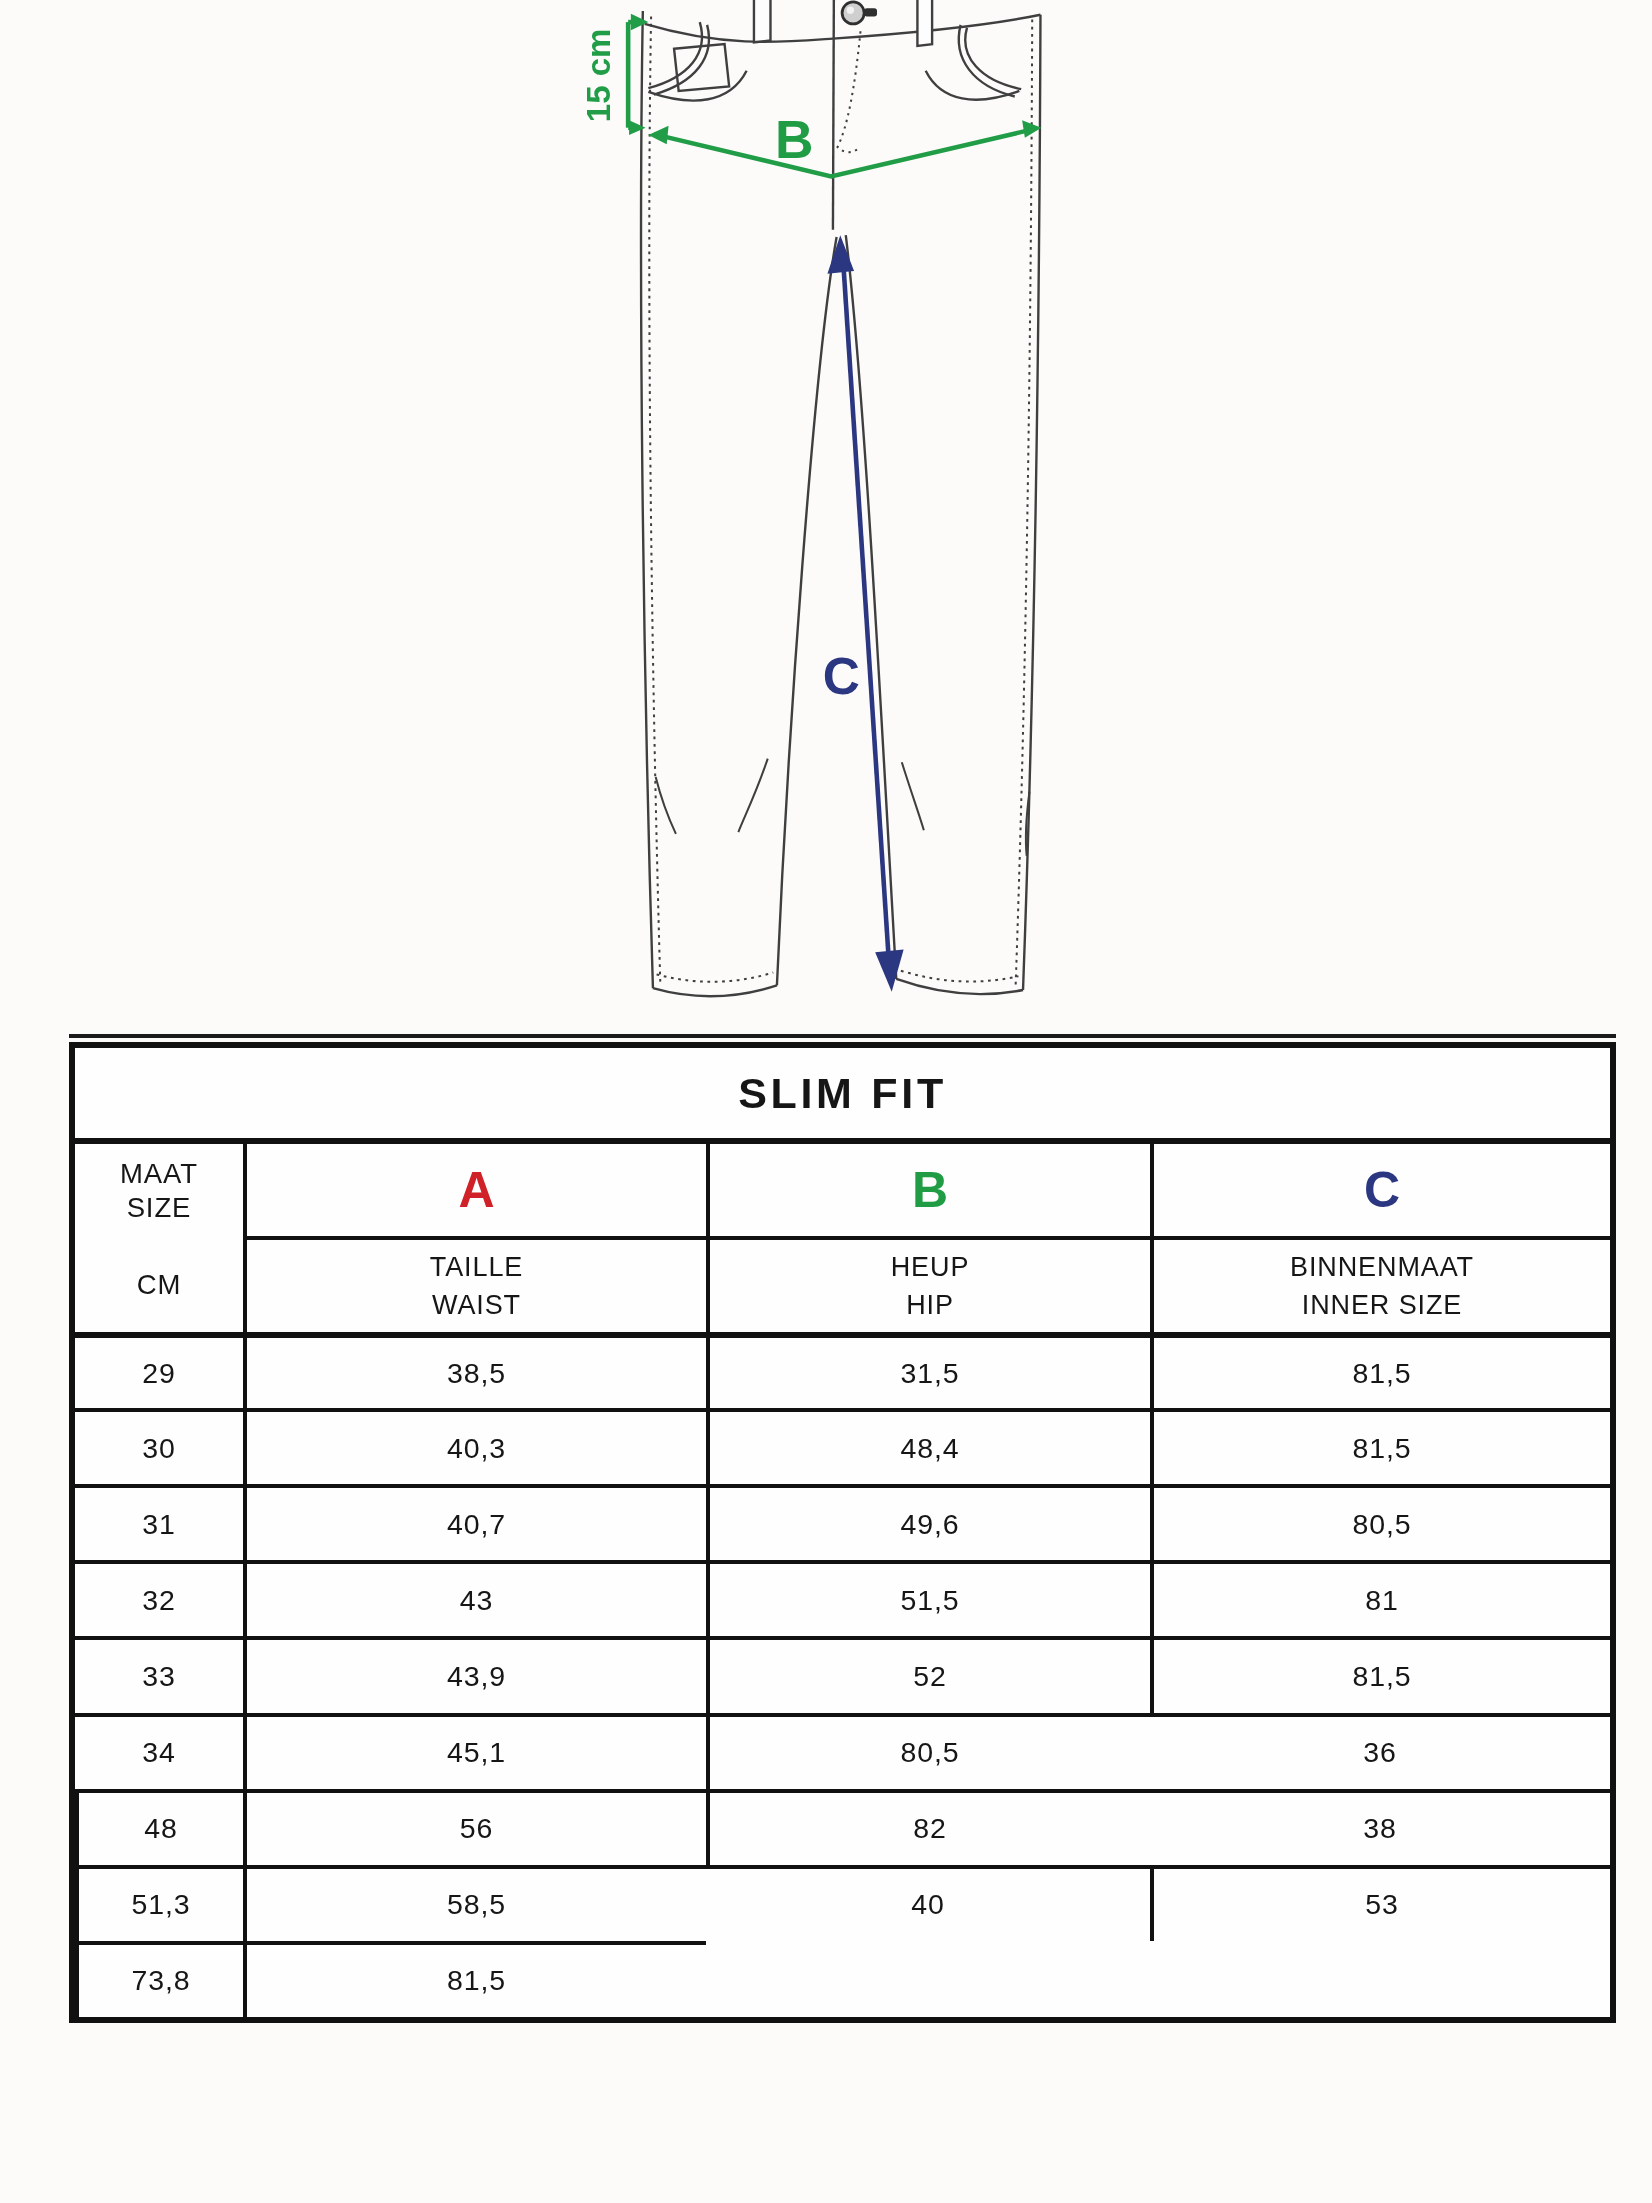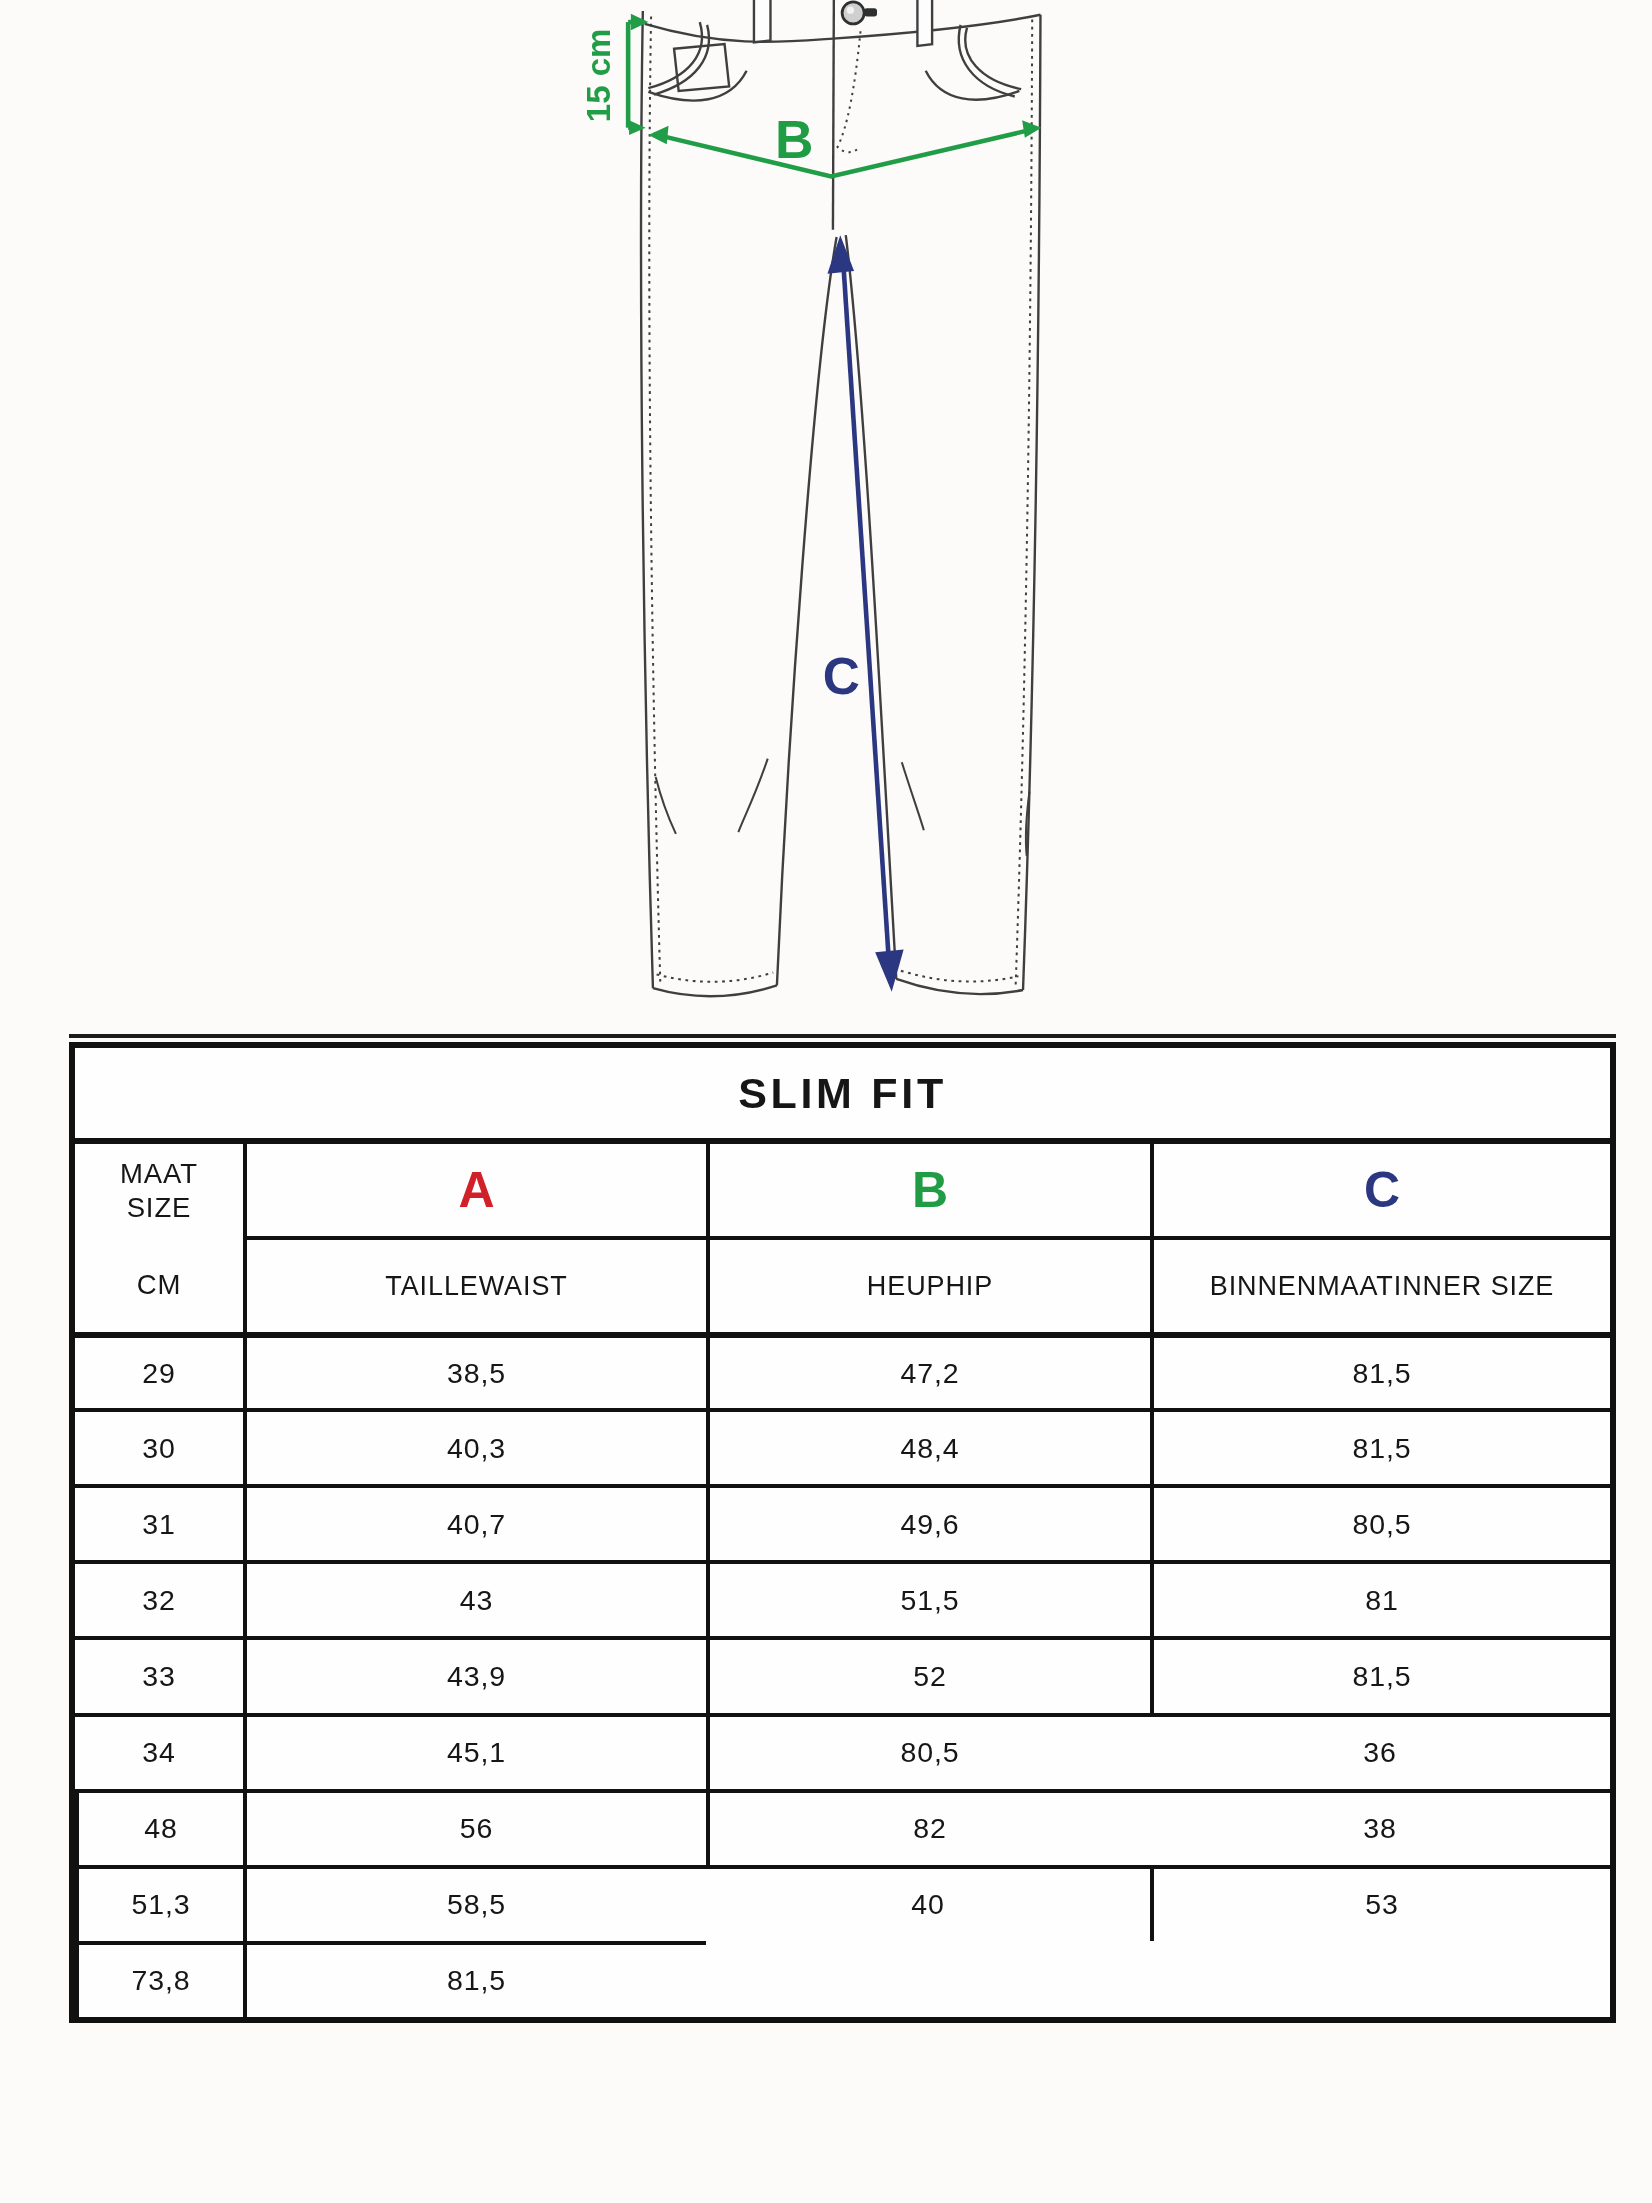--- a/index.html
+++ b/index.html
@@ -23,21 +23,21 @@
     content:"";position:absolute;left:-6.4px;right:-6.4px;top:-13.8px;height:3.7px;background:#1a1a1a;
   }
   .cell{display:flex;align-items:center;justify-content:center;box-sizing:border-box;text-align:center;}
   .title-cell{grid-column:1/5;border-bottom:6.4px solid #111;
     font-size:43px;font-weight:700;letter-spacing:3.7px;}
   .maat-cell{grid-column:1;grid-row:2/4;flex-direction:column;padding:0;}
   .maat-top,.maat-bottom{flex:1;display:flex;flex-direction:column;align-items:center;justify-content:center;
     font-size:27.5px;letter-spacing:0.9px;line-height:34px;}
   .letter-cell{border-left:4.6px solid #111;border-bottom:4.6px solid #111;
     font-size:50px;font-weight:700;}
-  .label-cell{border-left:4.6px solid #111;flex-direction:row;
+  .label-cell{border-left:4.6px solid #111;flex-direction:column;
     font-size:27px;letter-spacing:0.9px;line-height:38px;}
   .data-cell{border-top:4.6px solid #111;font-size:28.5px;letter-spacing:0.9px;}
   .data-cell.c2,.data-cell.c3,.data-cell.c4{border-left:4.6px solid #111;}
   .first-row{border-top:6.4px solid #111;}
   .red{color:#cf2127;} .green{color:#1f9c44;} .navy{color:#2c3781;}
 </style>
 </head>
 <body>
 
 <div class="sheet">
@@ -141,21 +141,21 @@
       <span>HEUP</span>
       <span>HIP</span>
     </div>
     <div class="cell label-cell">
       <span>BINNENMAAT</span>
       <span>INNER SIZE</span>
     </div>
 
     <div class="cell data-cell c1 first-row">29</div>
     <div class="cell data-cell c2 first-row">38,5</div>
-    <div class="cell data-cell c3 first-row">47,2</div>
+    <div class="cell data-cell c3 first-row">31,5</div>
     <div class="cell data-cell c4 first-row">81,5</div>
 
     <div class="cell data-cell c1">30</div>
     <div class="cell data-cell c2">40,3</div>
     <div class="cell data-cell c3">48,4</div>
     <div class="cell data-cell c4">81,5</div>
 
     <div class="cell data-cell c1">31</div>
     <div class="cell data-cell c2">40,7</div>
     <div class="cell data-cell c3">49,6</div>

